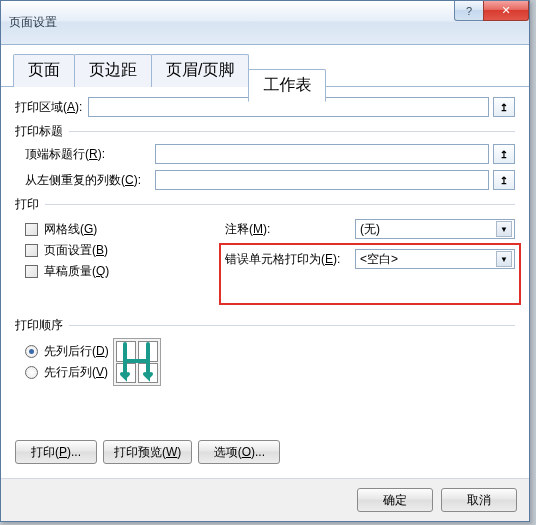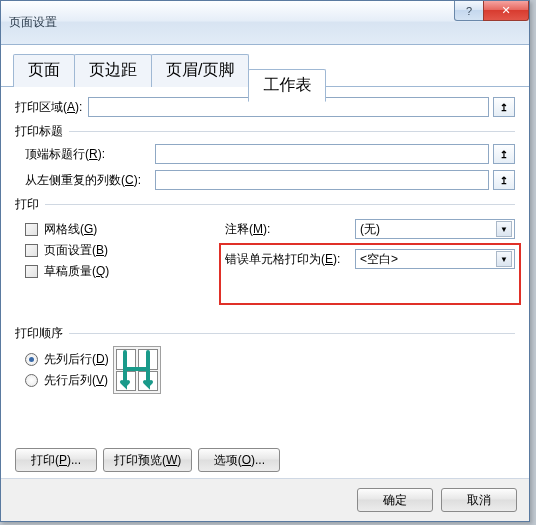--- a/index.html
+++ b/index.html
@@ -285,21 +285,21 @@
             </span>
             <div class="dd">
               <span>&lt;空白&gt;</span>
               <div class="arrow">▼</div>
             </div>
           </div>
         </div>
       </div>
     </div>
 
-    <div class="group-label" style="margin-top:20px">
+    <div class="group-label" style="margin-top:12px">
       <span>打印顺序</span>
     </div>
 
     <div class="order-row indent">
       <div class="order-opts">
         <div class="radio-row">
           <div class="rd checked"></div>
           <span><span>先列后行(</span><span class="underline-char">D</span><span>)</span></span>
         </div>
         <div class="radio-row">

